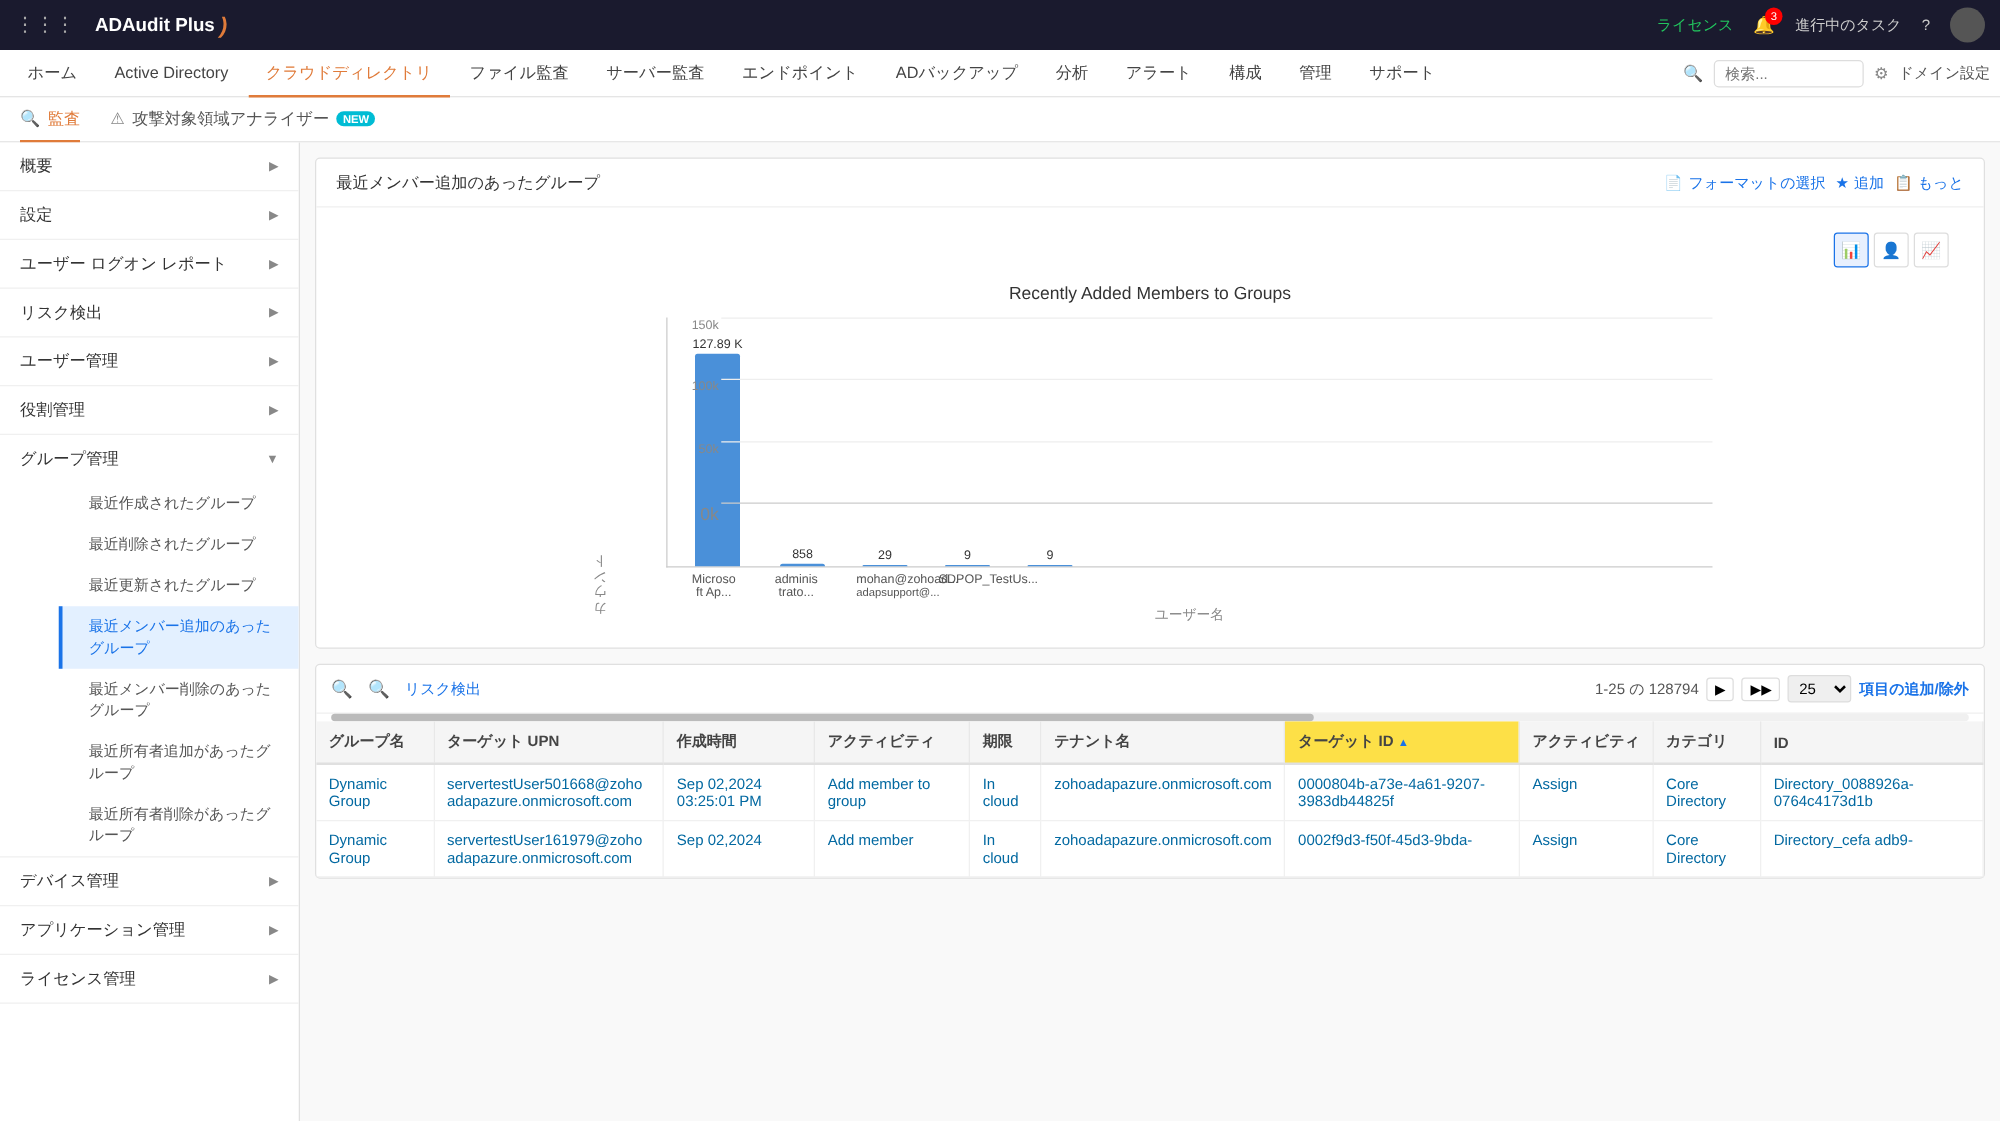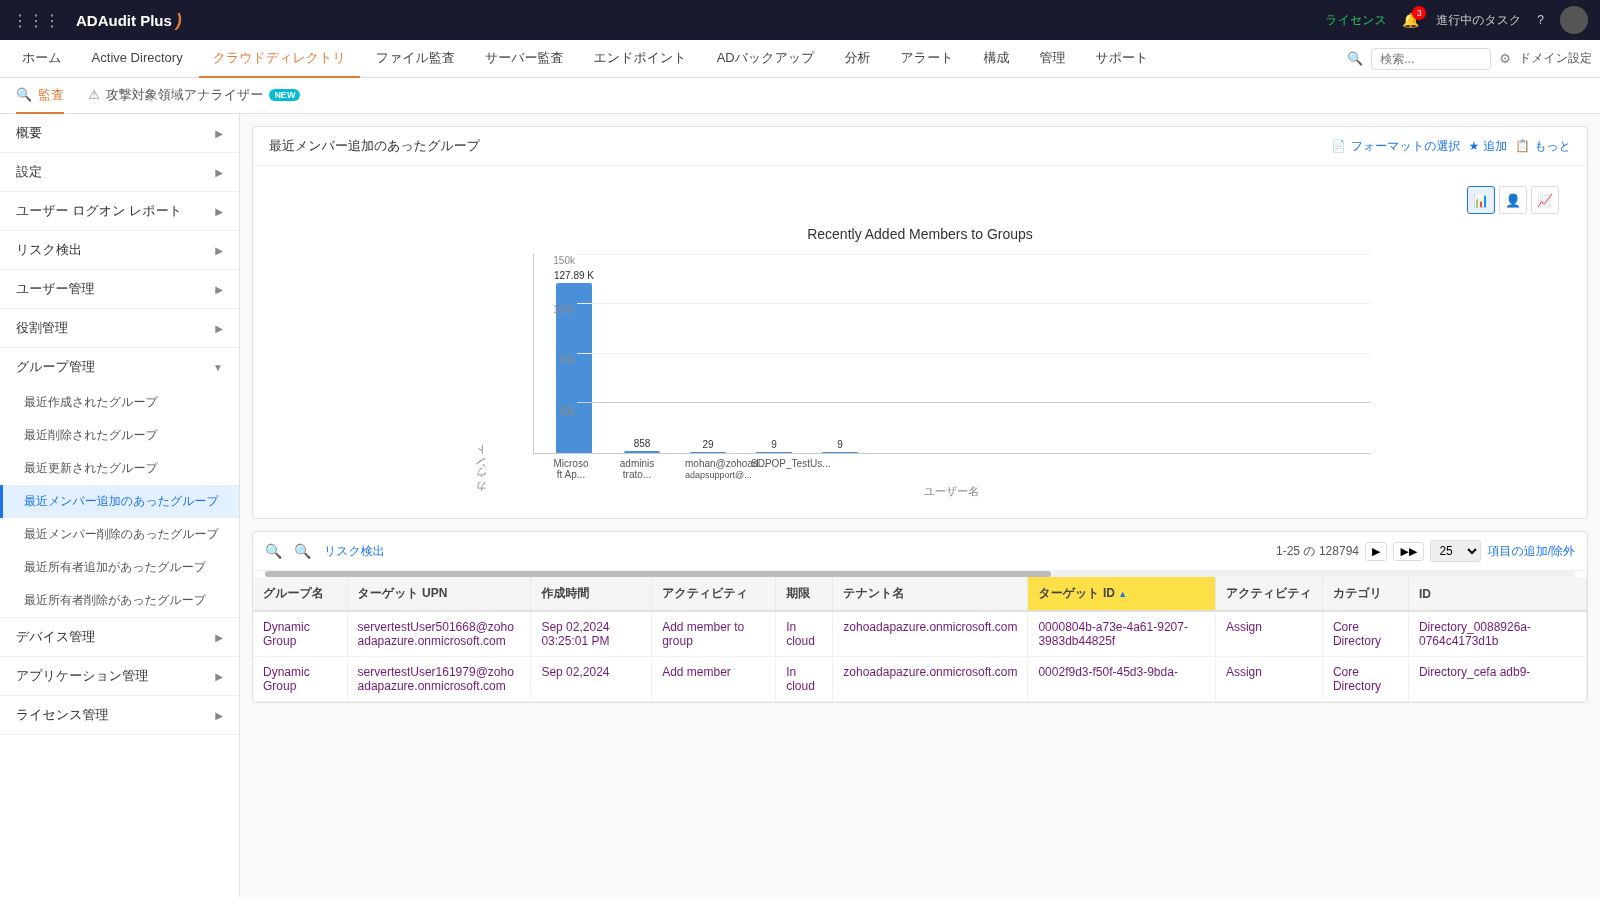--- a/index.html
+++ b/index.html
@@ -28,21 +28,21 @@
     .sub-nav-item.active { color: #e07b3a; border-bottom: 2px solid #e07b3a; }
     .sub-nav-badge { background: #00bcd4; color: white; font-size: 9px; padding: 1px 5px; border-radius: 8px; font-weight: bold; }
 
     
     .layout { display: flex; height: calc(100vh - 114px); }
 
     
     .sidebar { width: 240px; background: #fff; border-right: 1px solid #e0e0e0; overflow-y: auto; flex-shrink: 0; }
     .sidebar-section { border-bottom: 1px solid #f0f0f0; }
     .sidebar-section-header { display: flex; align-items: center; justify-content: space-between; padding: 10px 16px; font-size: 13px; color: #333; cursor: pointer; font-weight: 500; }
-    .sidebar-item { padding: 8px 16px 8px 24px; font-size: 12px; color: #555; cursor: pointer; }
+    .sidebar-item { padding: 8px 16px 8px 24px; font-size: 12px; color: #555; cursor: pointer; margin-left: 47px; }
     .sidebar-item.active { background: #e3f0ff; color: #1a73e8; border-left: 3px solid #1a73e8; padding-left: 21px; }
     .chevron { font-size: 10px; color: #888; }
 
     
     .main { flex: 1; overflow-y: auto; padding: 0; background: #f9f9f9; }
 
     
     .chart-section { background: #fff; margin: 12px; border-radius: 4px; border: 1px solid #e0e0e0; }
     .chart-header { display: flex; align-items: center; justify-content: space-between; padding: 10px 16px; border-bottom: 1px solid #f0f0f0; }
     .chart-title { font-size: 13px; font-weight: 500; color: #333; }
@@ -59,26 +59,26 @@
     .chart-icon-btn.active { background: #e8f0fe; border-color: #1a73e8; color: #1a73e8; }
 
     
     .table-section { background: #fff; margin: 0 12px 12px; border-radius: 4px; border: 1px solid #e0e0e0; }
     .table-toolbar { display: flex; align-items: center; padding: 8px 12px; border-bottom: 1px solid #f0f0f0; gap: 12px; }
     .search-btn { font-size: 14px; color: #555; cursor: pointer; }
     .adv-search { font-size: 12px; color: #1a73e8; cursor: pointer; display: flex; align-items: center; gap: 4px; }
     .table-pagination { margin-left: auto; display: flex; align-items: center; gap: 6px; font-size: 12px; color: #555; }
     .pagination-btn { background: none; border: 1px solid #ddd; border-radius: 3px; padding: 2px 6px; cursor: pointer; font-size: 11px; }
     .page-size-select { border: 1px solid #ddd; border-radius: 3px; padding: 2px 4px; font-size: 12px; }
-    .add-remove-col { font-size: 12px; color: #1a73e8; cursor: pointer; }
+    .add-remove-col { font-size: 12px; color: #1a73e8; cursor: pointer; font-weight: bold; }
     .table-scroll { overflow-x: auto; }
     .data-table { width: 100%; border-collapse: collapse; font-size: 12px; }
     .data-table th { background: #f5f5f5; border-bottom: 2px solid #e0e0e0; border-right: 1px solid #e8e8e8; padding: 8px 10px; text-align: left; font-weight: 600; color: #444; white-space: nowrap; cursor: pointer; }
     .data-table th .sort-icon { font-size: 9px; color: #1a73e8; }
-    .data-table td { border-bottom: 1px solid #f0f0f0; border-right: 1px solid #f0f0f0; padding: 8px 10px; vertical-align: top; color: #701a75; }
+    .data-table td { border-bottom: 1px solid #f0f0f0; border-right: 1px solid #f0f0f0; padding: 8px 10px; vertical-align: top; color: #0369a1; }
     .scrollbar-track { height: 6px; background: #f0f0f0; margin: 0 12px; border-radius: 3px; }
     .scrollbar-thumb { height: 6px; background: #bbb; border-radius: 3px; width: 60%; }
   </style>
 </head>
 <body>
 
 <div class="top-bar">
   <span class="top-bar-apps">⋮⋮⋮</span>
   <div class="top-bar-logo">
     <span>ADAudit Plus</span>

